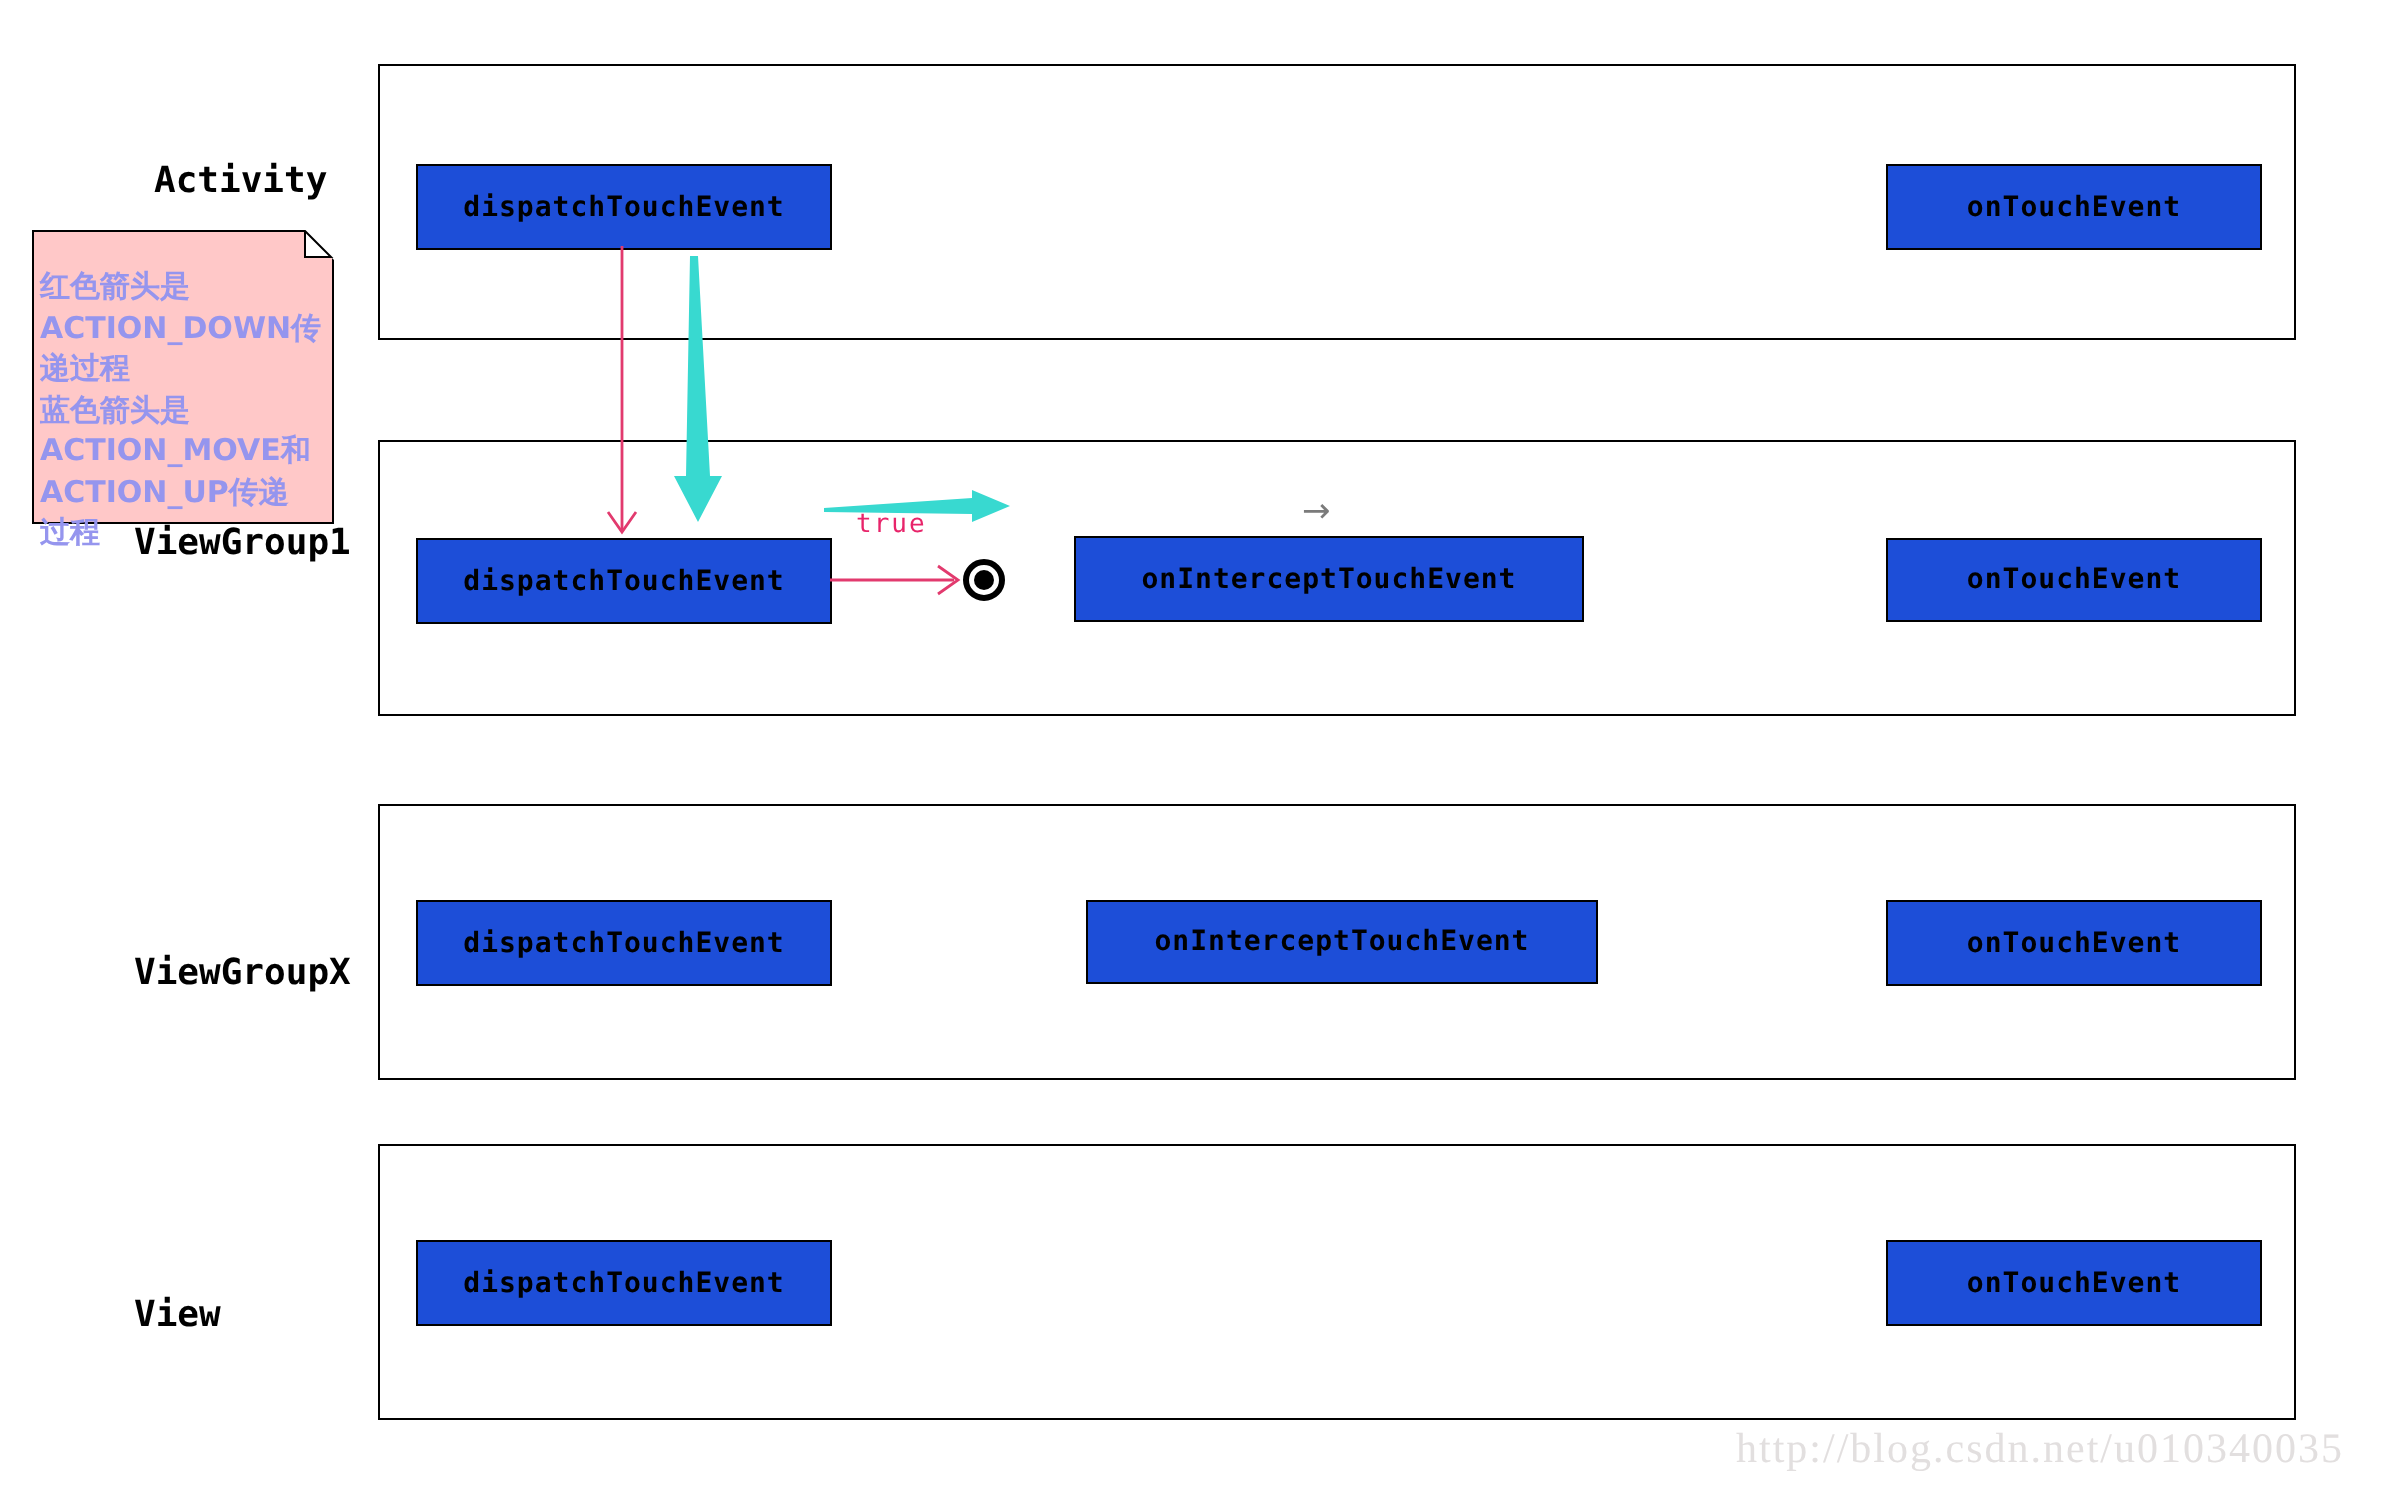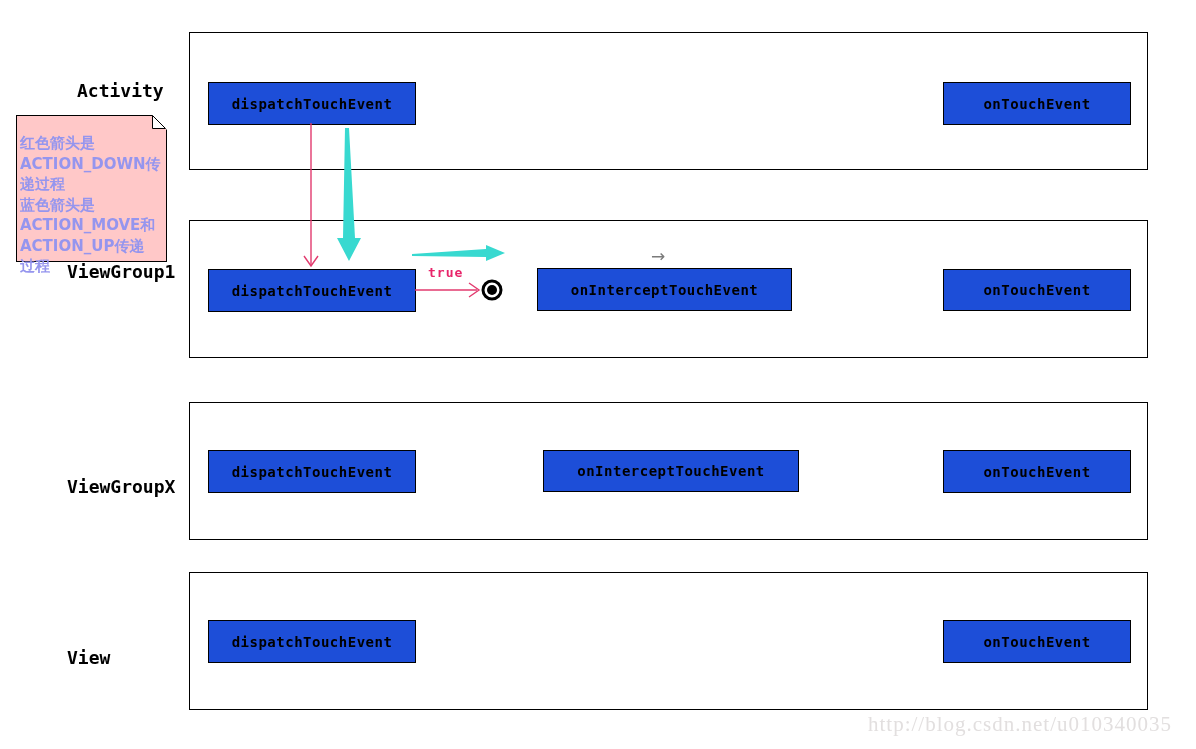--- a/index.html
+++ b/index.html
@@ -25,21 +25,21 @@
     position:absolute;left:16px;top:115px;width:151px;height:147px;
     background:var(--note-bg);border:1px solid #000;
     color:var(--note-text);font-size:15px;line-height:20.5px;
     padding:17px 0 0 3px;box-sizing:border-box;
     font-family:"DejaVu Sans",sans-serif;font-weight:bold;
     z-index:5;
   }
   .note-line{white-space:nowrap;}
   .dogear{position:absolute;top:-1px;right:-1px;width:15px;height:15px;}
   .true-label{
-    position:absolute;left:428px;top:265px;font-weight:bold;font-size:13px;
+    position:absolute;left:428px;top:255px;font-weight:normal;font-size:13px;
     color:var(--true-text);letter-spacing:1px;z-index:7;
   }
   .gray-arrow{
     position:absolute;left:651px;top:246px;font-size:17px;
     color:var(--gray-arrow);z-index:7;font-family:"DejaVu Sans",sans-serif;
   }
   .watermark{
     position:absolute;left:868px;top:712px;font-size:21px;letter-spacing:1px;
     color:var(--watermark);font-family:Liberation Serif, serif;
     white-space:nowrap;z-index:1;

